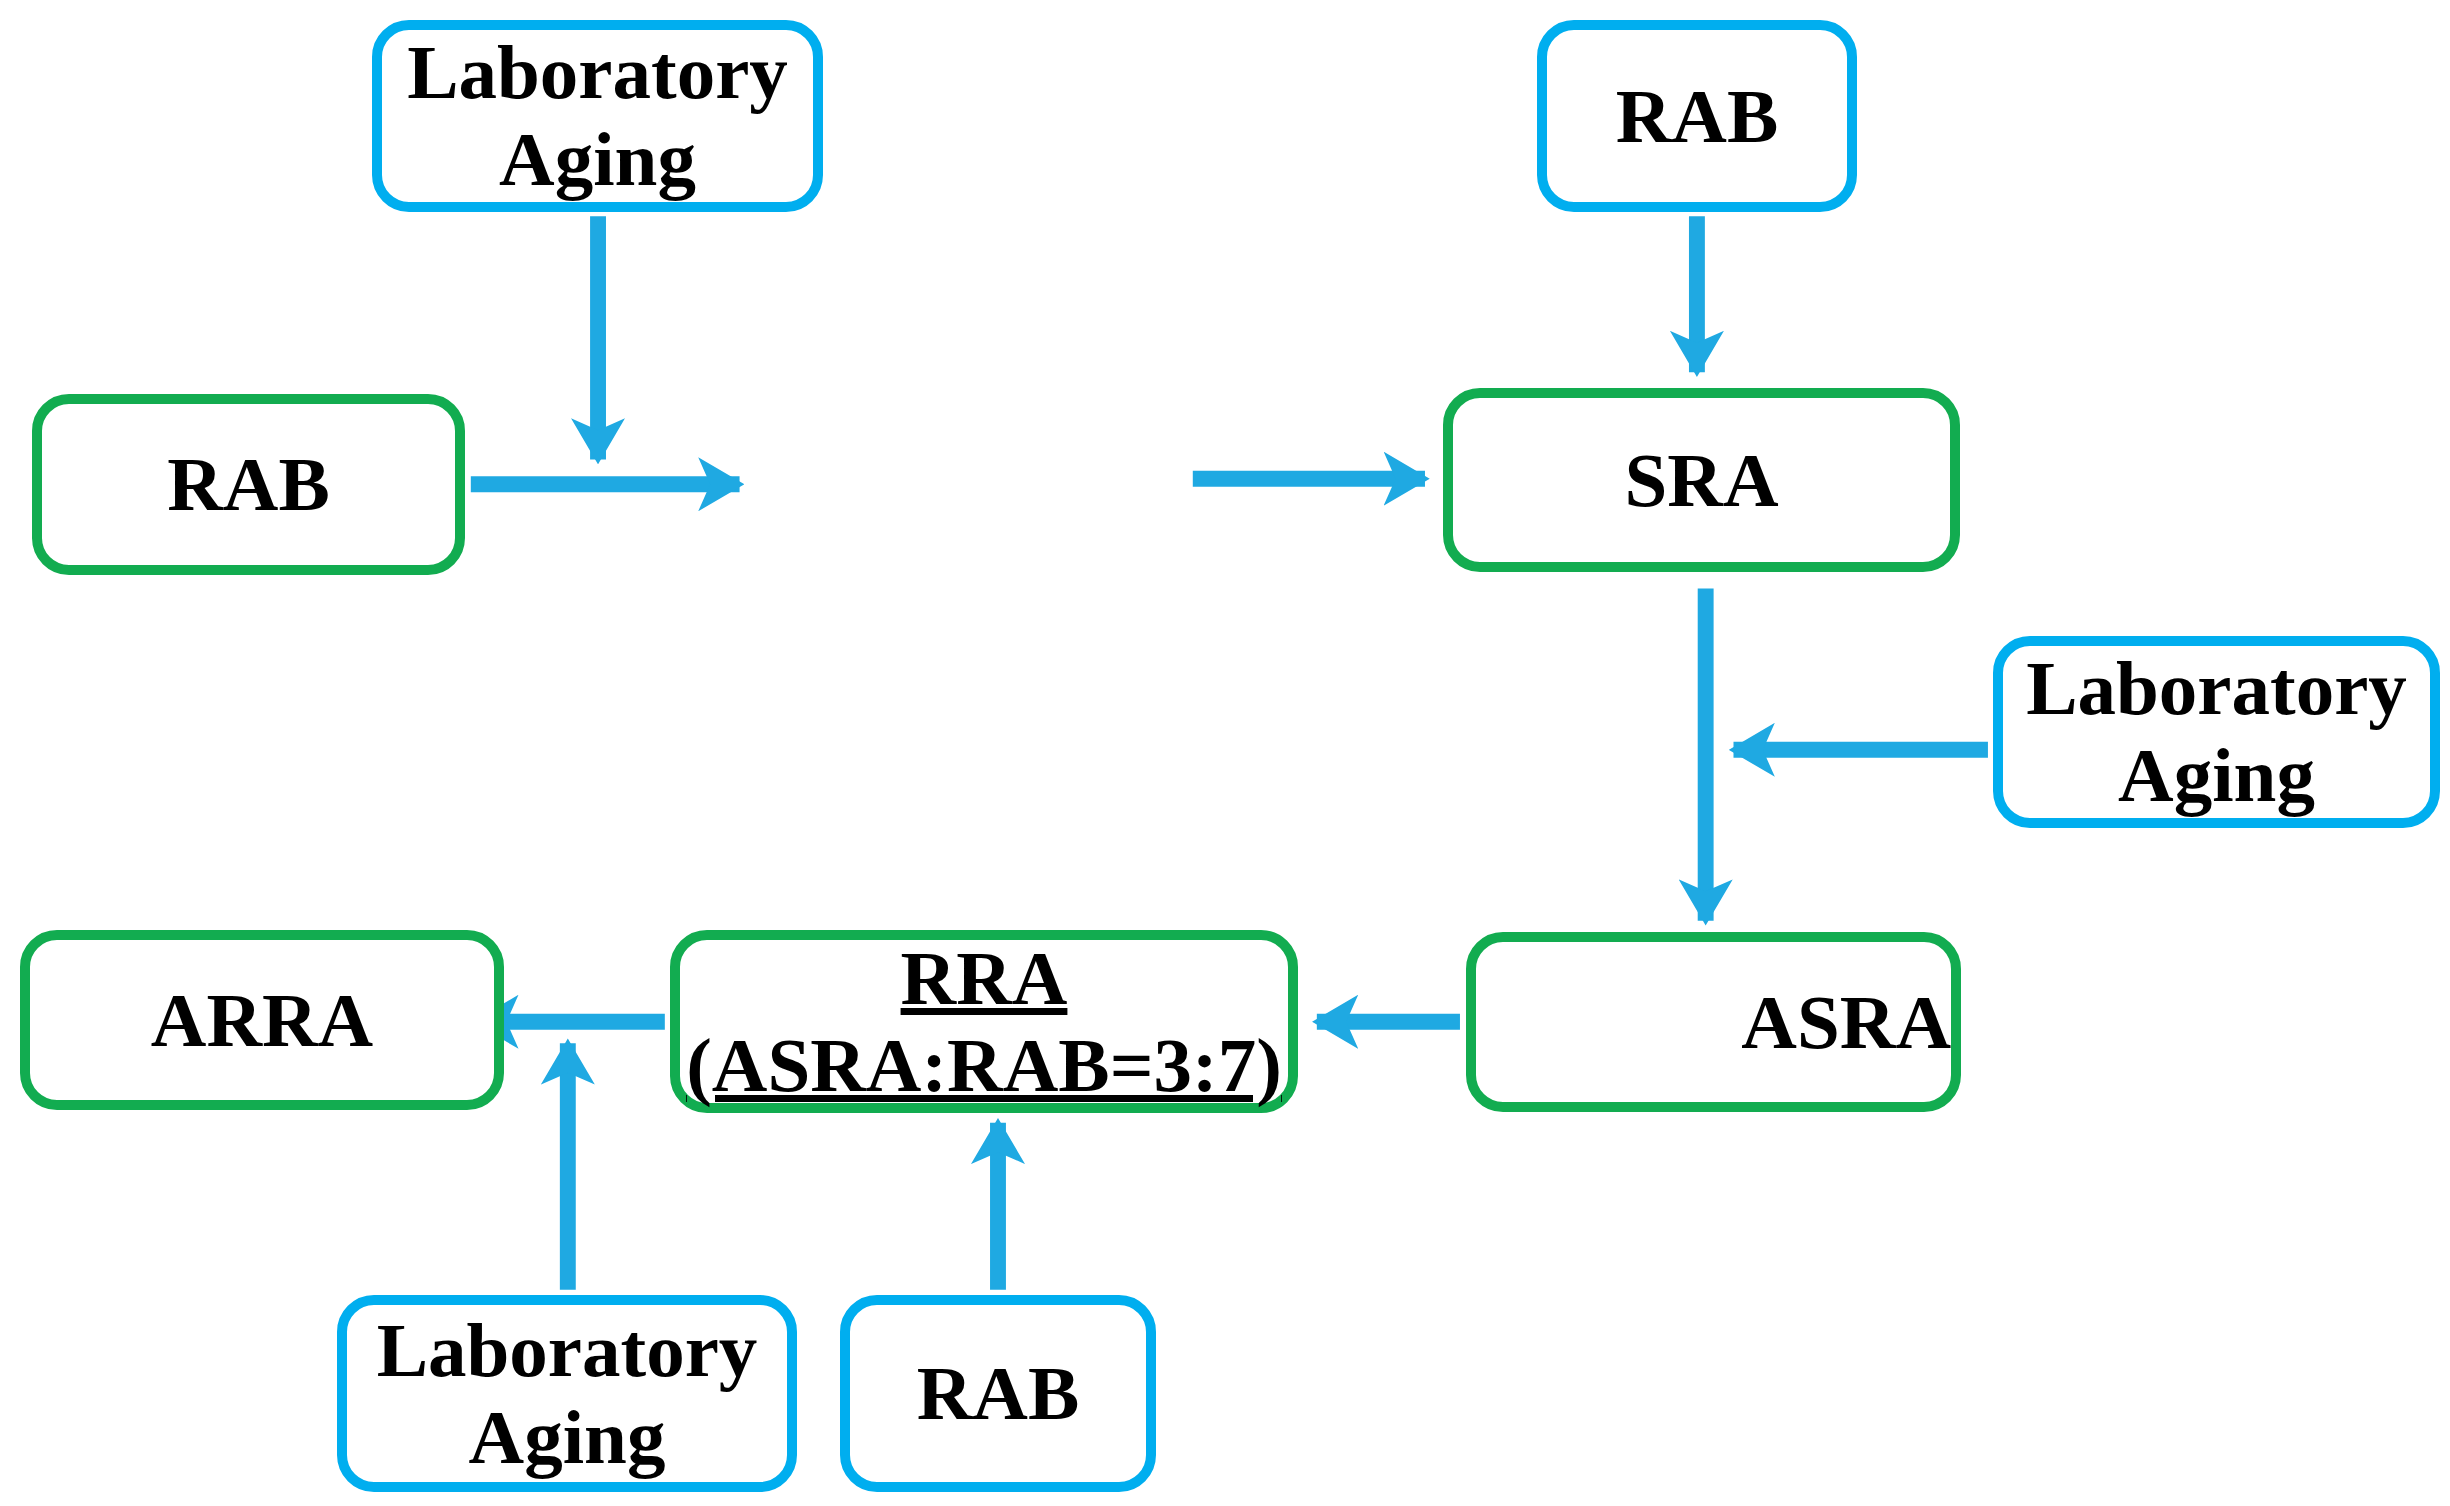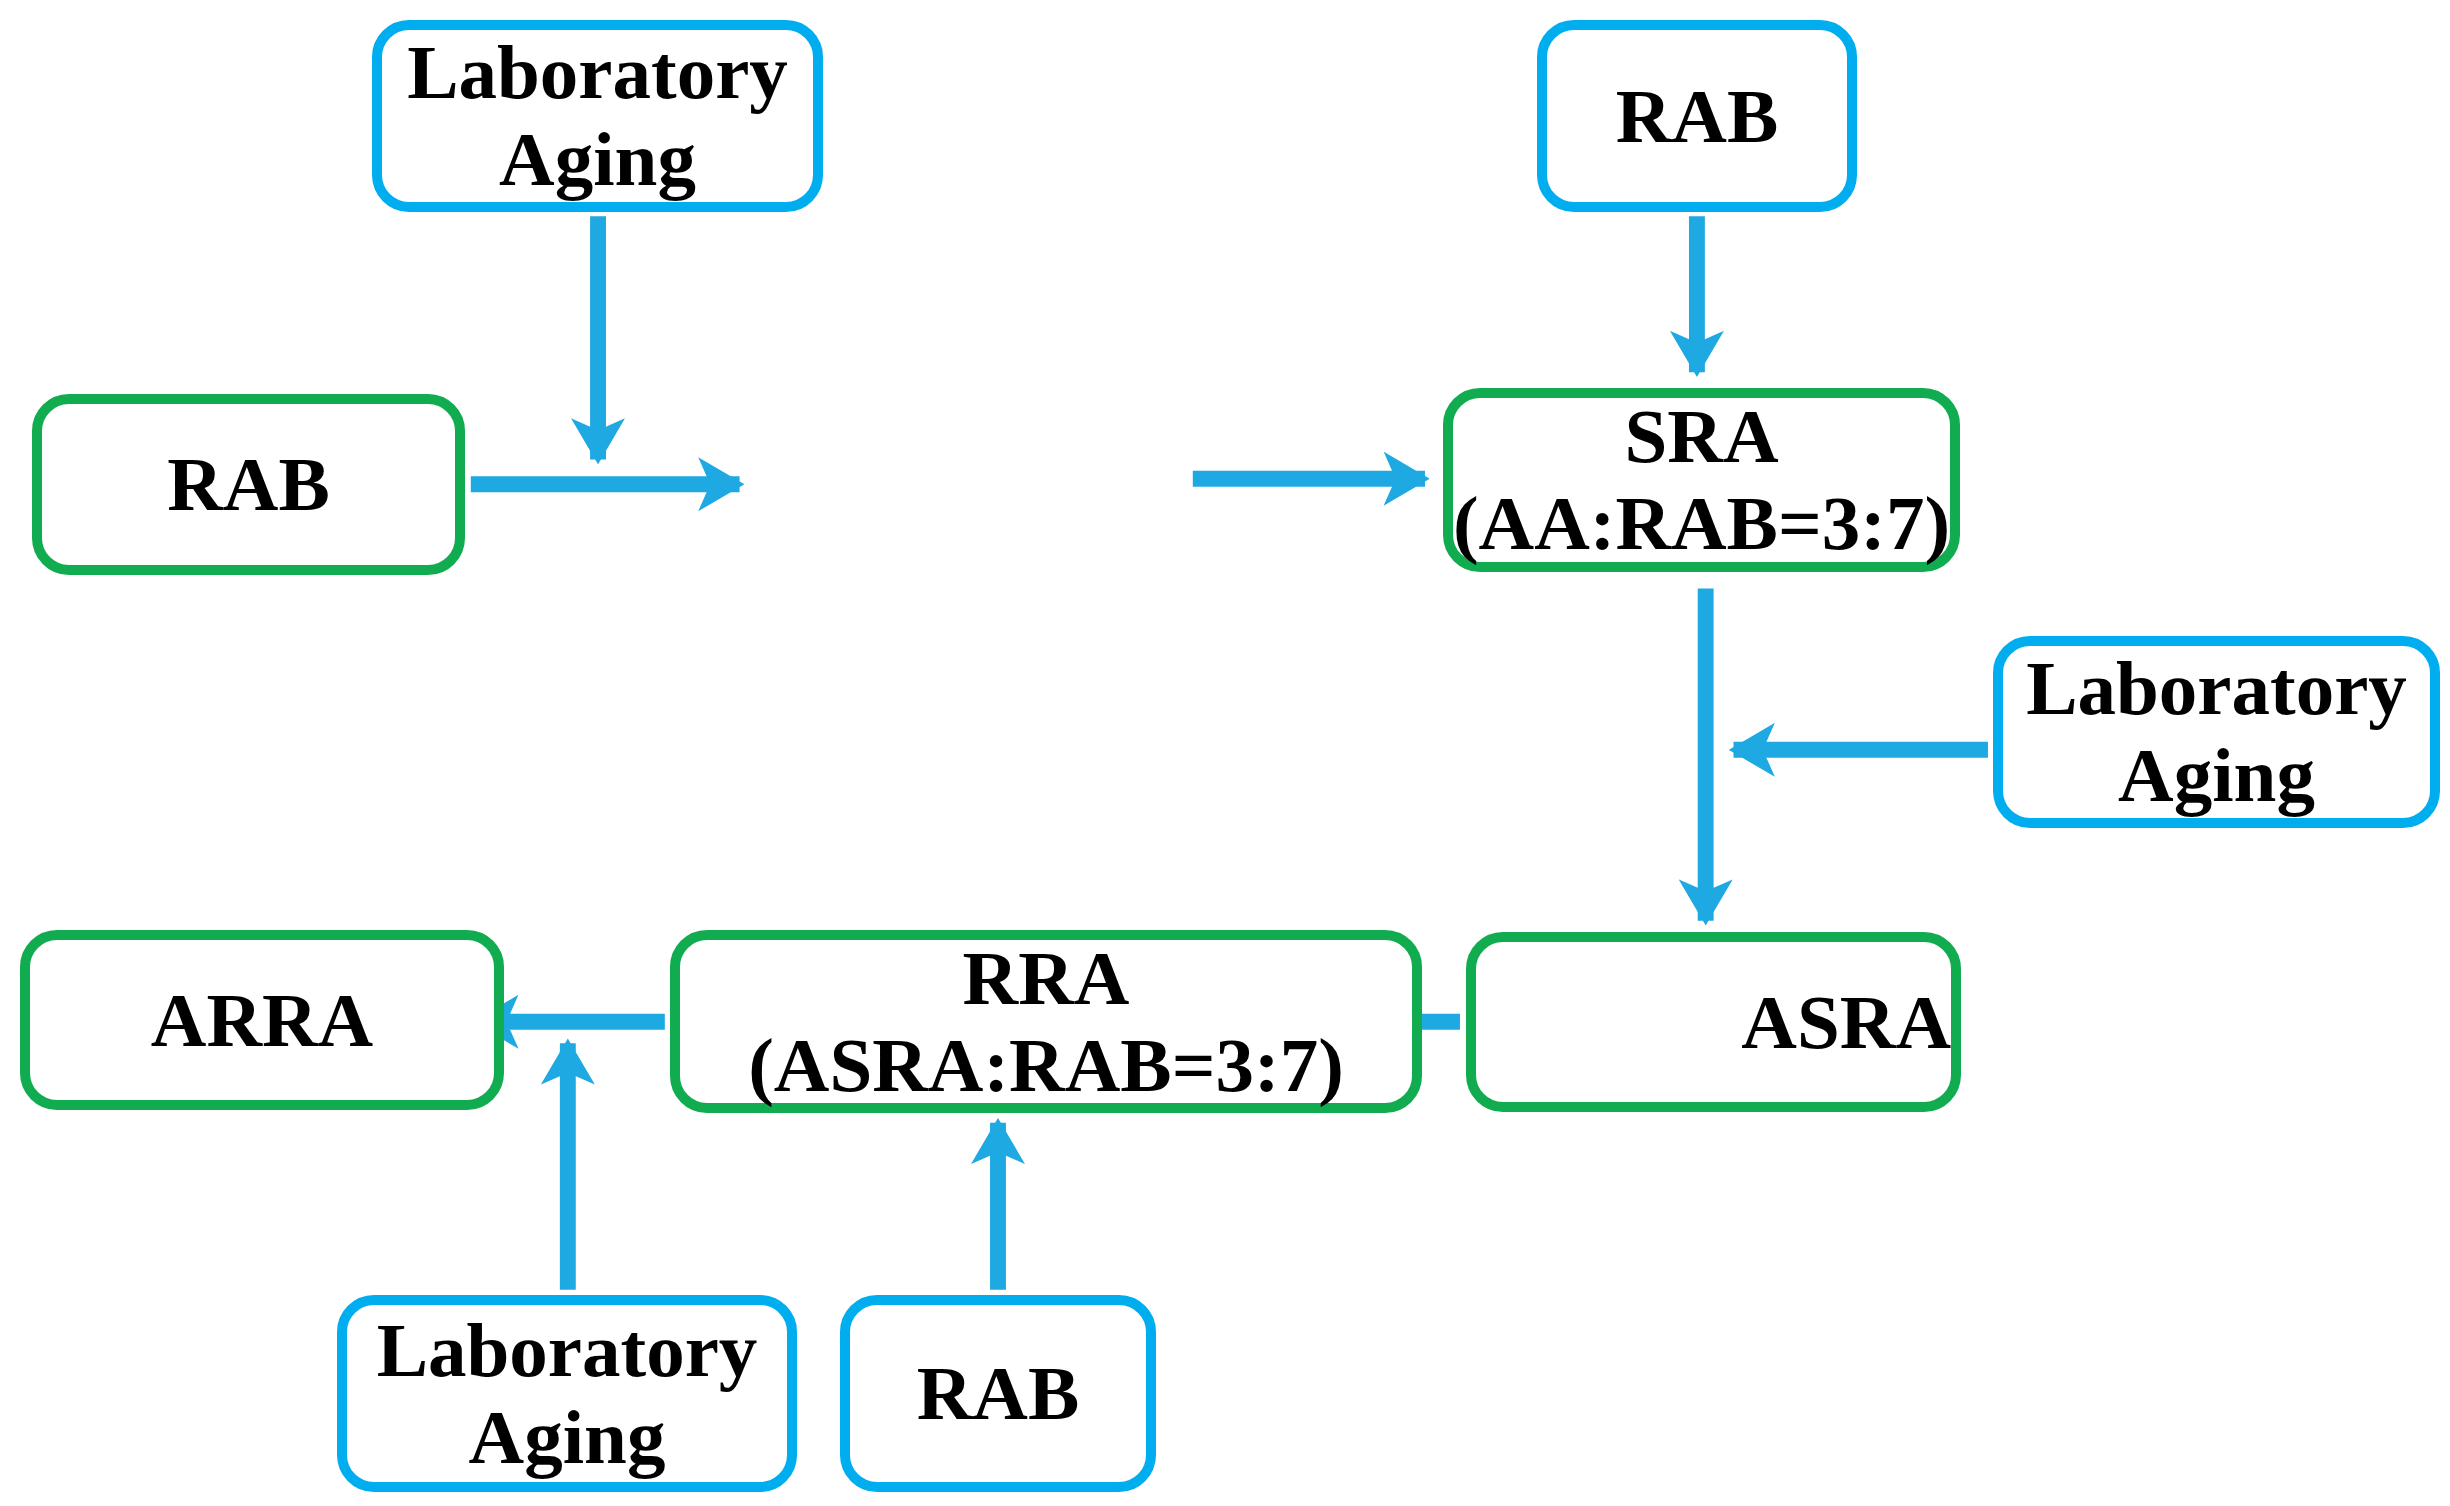--- a/index.html
+++ b/index.html
@@ -30,21 +30,21 @@
   .node.input{border:10.3px solid var(--blue);}
   .node.process{border:10.3px solid var(--green);}
   
   .pos-lab-aging-top   {left:372px;  top:20px;   width:451px; height:192px;}
   .pos-rab-top         {left:1537px; top:20px;   width:320px; height:192px;}
   .pos-rab-left        {left:32px;   top:394px;  width:433px; height:181px;}
   .pos-aa              {left:762px;  top:391px;  width:425px; height:175px;}
   .pos-sra             {left:1443px; top:388px;  width:517px; height:184px;}
   .pos-lab-aging-right {left:1993px; top:636px;  width:447px; height:192px;}
   .pos-asra            {left:1466px; top:932px; width:495px; height:180px;align-items:flex-end;}
-  .pos-rra             {left:670px;  top:930px; width:752px; height:183px;}
+  .pos-rra             {left:670px;  top:930px; width:628px; height:183px;text-decoration:underline;}
   .pos-arra            {left:20px;   top:930px; width:484px; height:180px;justify-content:center;}
   .pos-lab-aging-bottom{left:337px;  top:1295px; width:460px; height:197px;}
   .pos-rab-bottom      {left:840px; top:1295px; width:316px; height:197px;}
 </style>
 </head>
 <body>
 
 <div class="canvas">
 
   <svg class="arrows" viewBox="0 0 3081 1894" xmlns="http://www.w3.org/2000/svg">
@@ -74,21 +74,20 @@
     <span>RAB</span>
   </div>
 
   <div class="node process pos-rab-left">
     <span>RAB</span>
   </div>
 
 
   <div class="node process pos-sra">
     <span>SRA</span>
-    <span>(AA:RAB=3:7)</span>
   </div>
 
   <div class="node input pos-lab-aging-right">
     <span>Laboratory</span>
     <span>Aging</span>
   </div>
 
   <div class="node process pos-asra">
     <span>ASRA</span>
   </div>

